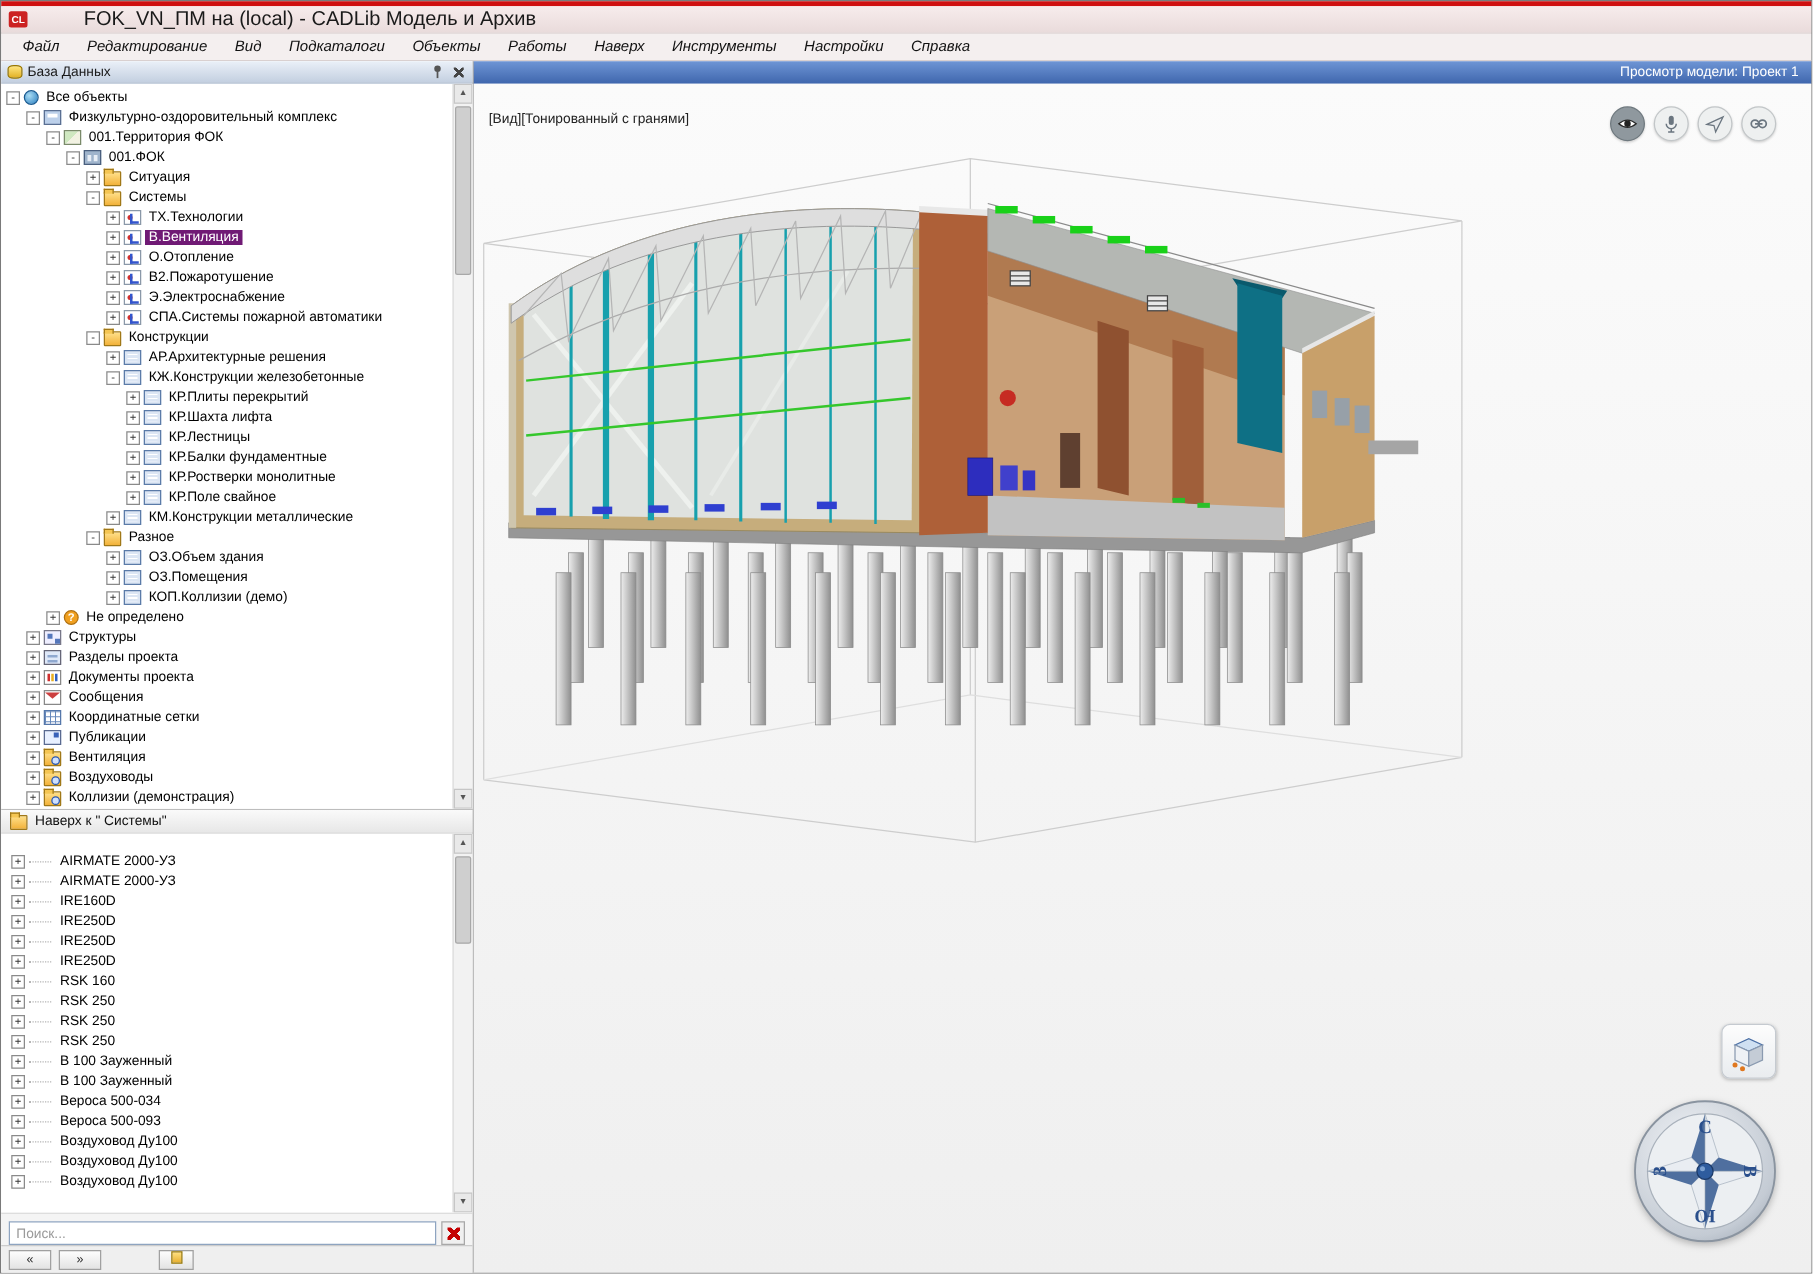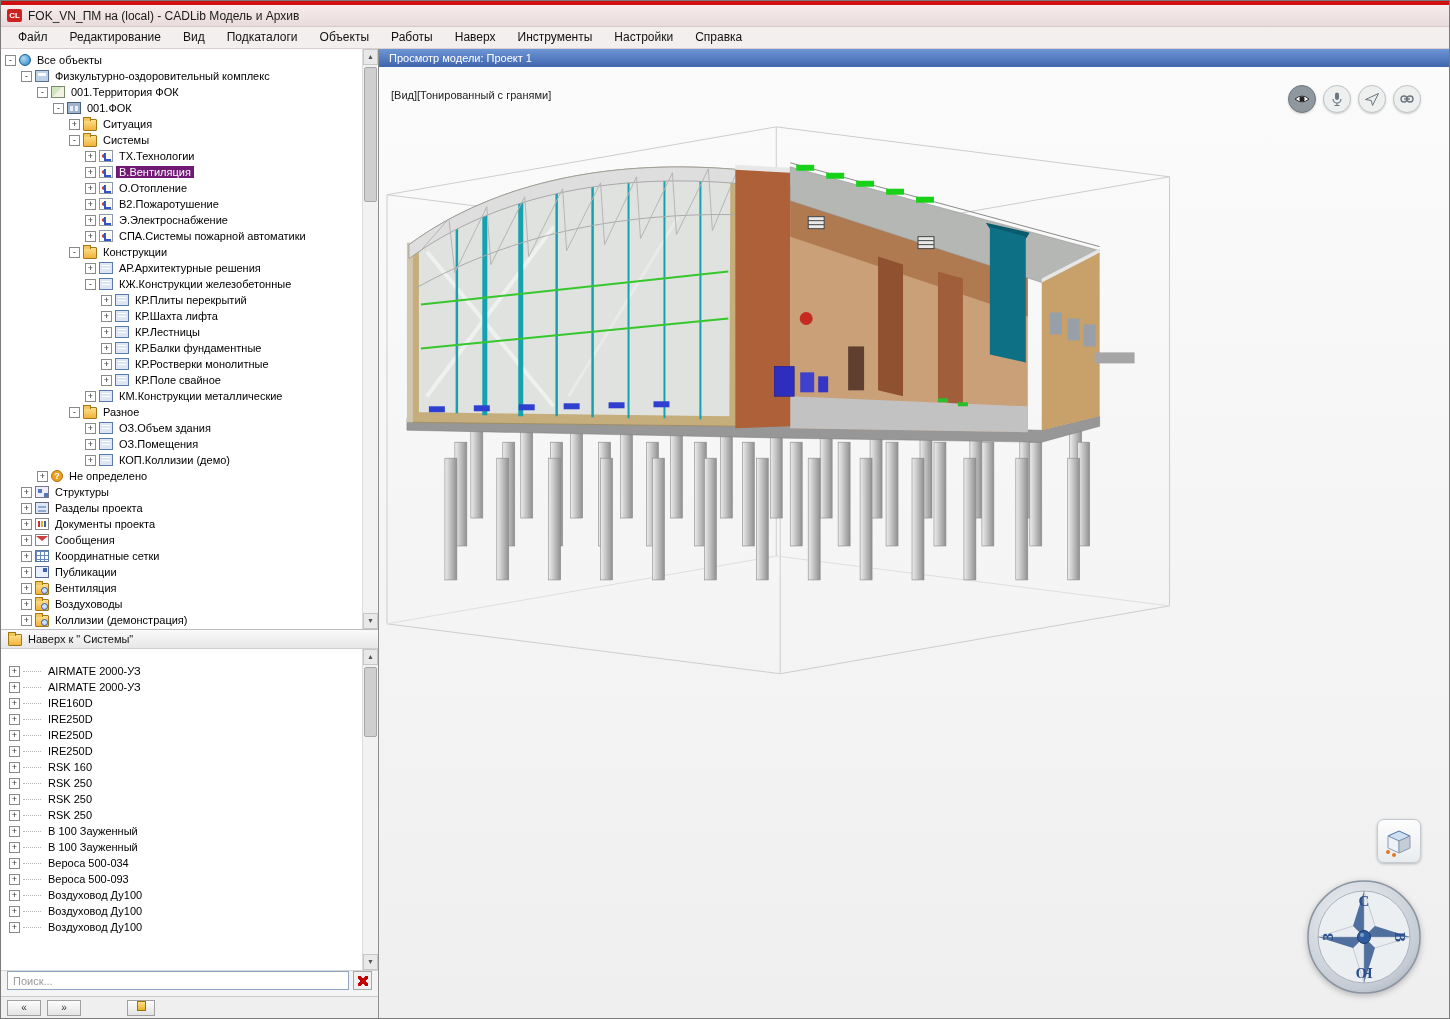--- a/index.html
+++ b/index.html
@@ -4,22 +4,22 @@
 <style>
   * { box-sizing: border-box; }
   html,body { margin:0; padding:0; }
   body { width:1450px; height:1019px; overflow:hidden; font-family:"Liberation Sans",sans-serif; background:#fff; }
   .app { width:1450px; height:1019px; display:flex; flex-direction:column; border:1px solid #7a7a7a; }
 
   
   .red-strip { height:4px; background:#cf1010; }
   .titlebar { height:22px; background:linear-gradient(#f7ecec,#e9dbdb); display:flex; align-items:center; padding:0 6px; border-bottom:1px solid #d8caca; }
   .app-icon { width:15px; height:13px; background:#cc2222; color:#fff; font-size:8px; font-weight:bold; line-height:13px; text-align:center; border-radius:2px; margin-right:6px; flex:0 0 auto; }
-  .title-text { font-size:12px; color:#1a1a1a; white-space:nowrap; }
-  .menubar { height:22px; background:#f4efef; border-bottom:1px solid #d9d0d0; display:flex; align-items:stretch; padding-left:6px; }
+  .title-text { font-size:16px; color:#1a1a1a; white-space:nowrap;margin-left:39px; }
+  .menubar { height:22px; background:#f4efef; border-bottom:1px solid #d9d0d0; display:flex; align-items:stretch; padding-left:6px;font-style:italic; }
   .menu-item { font-size:12px; color:#111; padding:3px 11px 0 11px; cursor:default; }
 
   .main { flex:1; display:flex; min-height:0; }
 
   
   .left-panel { width:378px; flex:0 0 378px; display:flex; flex-direction:column; border-right:1px solid #8e8e8e; background:#fff; }
   .db-header { height:18px; flex:0 0 18px; background:linear-gradient(#eaf0f8,#c3cfe0); border-bottom:1px solid #9fb0c6; display:flex; align-items:center; padding:0 4px; font-size:11px; color:#1a1a1a; }
   .db-icon { width:12px; height:11px; background:linear-gradient(#ffe680,#e2b125); border:1px solid #997700; border-radius:5px/3px; margin:0 4px 0 1px; flex:0 0 auto; }
   .spacer { flex:1; }
   .hdr-btn { width:14px; height:13px; display:flex; align-items:center; justify-content:center; margin-left:3px; border:1px solid transparent; }
@@ -72,33 +72,33 @@
   .scroll-btn.up { top:0; } .scroll-btn.down { bottom:0; }
   .scroll-thumb { position:absolute; left:1px; width:13px; background:#cfcfcf; border:1px solid #a8a8a8; border-radius:2px; }
 
   .eq-header { height:20px; flex:0 0 20px; background:linear-gradient(#fafafa,#e7e7e7); border-top:1px solid #bdbdbd; border-bottom:1px solid #cfcfcf; display:flex; align-items:center; padding:0 4px; font-size:11px; color:#111; }
   .eq-header .ticon { margin-right:6px; }
   .eq-wrap { flex:1; position:relative; overflow:hidden; background:#fff; }
   .eq-list { padding-top:14px; }
   .eq-row { display:flex; align-items:center; height:16px; padding-left:8px; font-size:11px; white-space:nowrap; }
   .eq-line { width:18px; height:1px; border-top:1px dotted #b5b5b5; margin:0 4px 0 3px; }
 
-  .search-row { height:26px; flex:0 0 26px; display:flex; align-items:flex-start; padding:0 6px; gap:4px; background:#f4f4f4; border-top:1px solid #d5d5d5; }
+  .search-row { height:26px; flex:0 0 26px; display:flex; align-items:flex-end; padding:0 6px; gap:4px; background:#f4f4f4; border-top:1px solid #d5d5d5; }
   .search-input { flex:1; height:19px; border:1px solid #8ea4c0; background:#fff; font-size:11px; font-family:"Liberation Sans",sans-serif; padding:0 5px; color:#333; }
   .search-input::placeholder { color:#9a9a9a; }
   .clear-btn { width:19px; height:19px; background:#f0f0f0; border:1px solid #a8a8a8; display:flex; align-items:center; justify-content:center; }
 
   .panel-bottom { height:22px; flex:0 0 22px; display:flex; align-items:center; gap:6px; padding:2px 6px; background:#efefef; border-top:1px solid #cccccc; }
   .nav-btn { height:16px; min-width:34px; border:1px solid #a0a0a0; background:linear-gradient(#fdfdfd,#e3e3e3); font-size:10px; line-height:12px; color:#333; padding:0 4px; }
   .nav-btn.third { margin-left:40px; min-width:28px; }
   .mini-icon { display:inline-block; width:9px; height:10px; background:linear-gradient(#ffe080,#e8b030); border:1px solid #997700; }
 
   
   .viewport { flex:1; display:flex; flex-direction:column; min-width:0; }
-  .viewer-header { height:18px; flex:0 0 18px; background:linear-gradient(#6e95d5,#3f66ad); color:#fff; font-size:11px; display:flex; align-items:center; padding:0 10px; }
+  .viewer-header { height:18px; flex:0 0 18px; background:linear-gradient(#6e95d5,#3f66ad); color:#fff; font-size:11px; display:flex; align-items:center; padding:0 10px;justify-content:flex-end; }
   .canvas { flex:1; position:relative; background:linear-gradient(#fbfbfb,#efefef); overflow:hidden; }
   .view-label { position:absolute; left:12px; top:22px; font-size:11px; color:#222; z-index:3; }
   .model-svg { position:absolute; inset:0; width:100%; height:100%; }
 
   .vbtns { position:absolute; top:18px; right:28px; display:flex; gap:7px; z-index:3; }
   .vbtn { width:28px; height:28px; border-radius:50%; background:#eef0f0; border:1px solid #c2c6c8; display:flex; align-items:center; justify-content:center; box-shadow:0 1px 2px rgba(0,0,0,.18); }
   .vbtn-active { background:#8f989e; border-color:#6f797f; }
 
   .navcube { position:absolute; right:28px; bottom:155px; width:44px; height:44px; border-radius:7px; background:linear-gradient(#fdfdfd,#e9ecef); border:1px solid #c5cad0; box-shadow:0 1px 3px rgba(0,0,0,.25); display:flex; align-items:center; justify-content:center; z-index:3; }
   .compass { position:absolute; right:26px; bottom:22px; width:118px; height:118px; z-index:3; filter:drop-shadow(0 2px 3px rgba(0,0,0,.25)); }
@@ -122,20 +122,34 @@
       <span class="menu-item">Работы</span>
       <span class="menu-item">Наверх</span>
       <span class="menu-item">Инструменты</span>
       <span class="menu-item">Настройки</span>
       <span class="menu-item">Справка</span>
     </div>
 
   <div class="main">
 
     <div class="left-panel">
+      <div class="db-header">
+        <span class="db-icon"></span>
+        <span>База Данных</span>
+        <span class="spacer"></span>
+        <span class="hdr-btn">
+          <svg width="10" height="11">
+              <circle cx="5" cy="3" r="2.6" fill="#555"></circle>
+              <rect x="4.3" y="5" width="1.4" height="5.5" fill="#555"></rect>
+            </svg>
+        </span>
+        <span class="hdr-btn">
+            <span class="css-x"></span>
+          </span>
+      </div>
 
       <div class="tree-wrap">
         <div class="tree">
             <div class="tree-row" style="padding-left: 4px;">
               <span class="toggle">-</span>
               <span class="ticon ic-all-objects"></span>
               <span class="tlabel">Все объекты</span>
             </div>
             <div class="tree-row" style="padding-left: 20px;">
               <span class="toggle">-</span>

